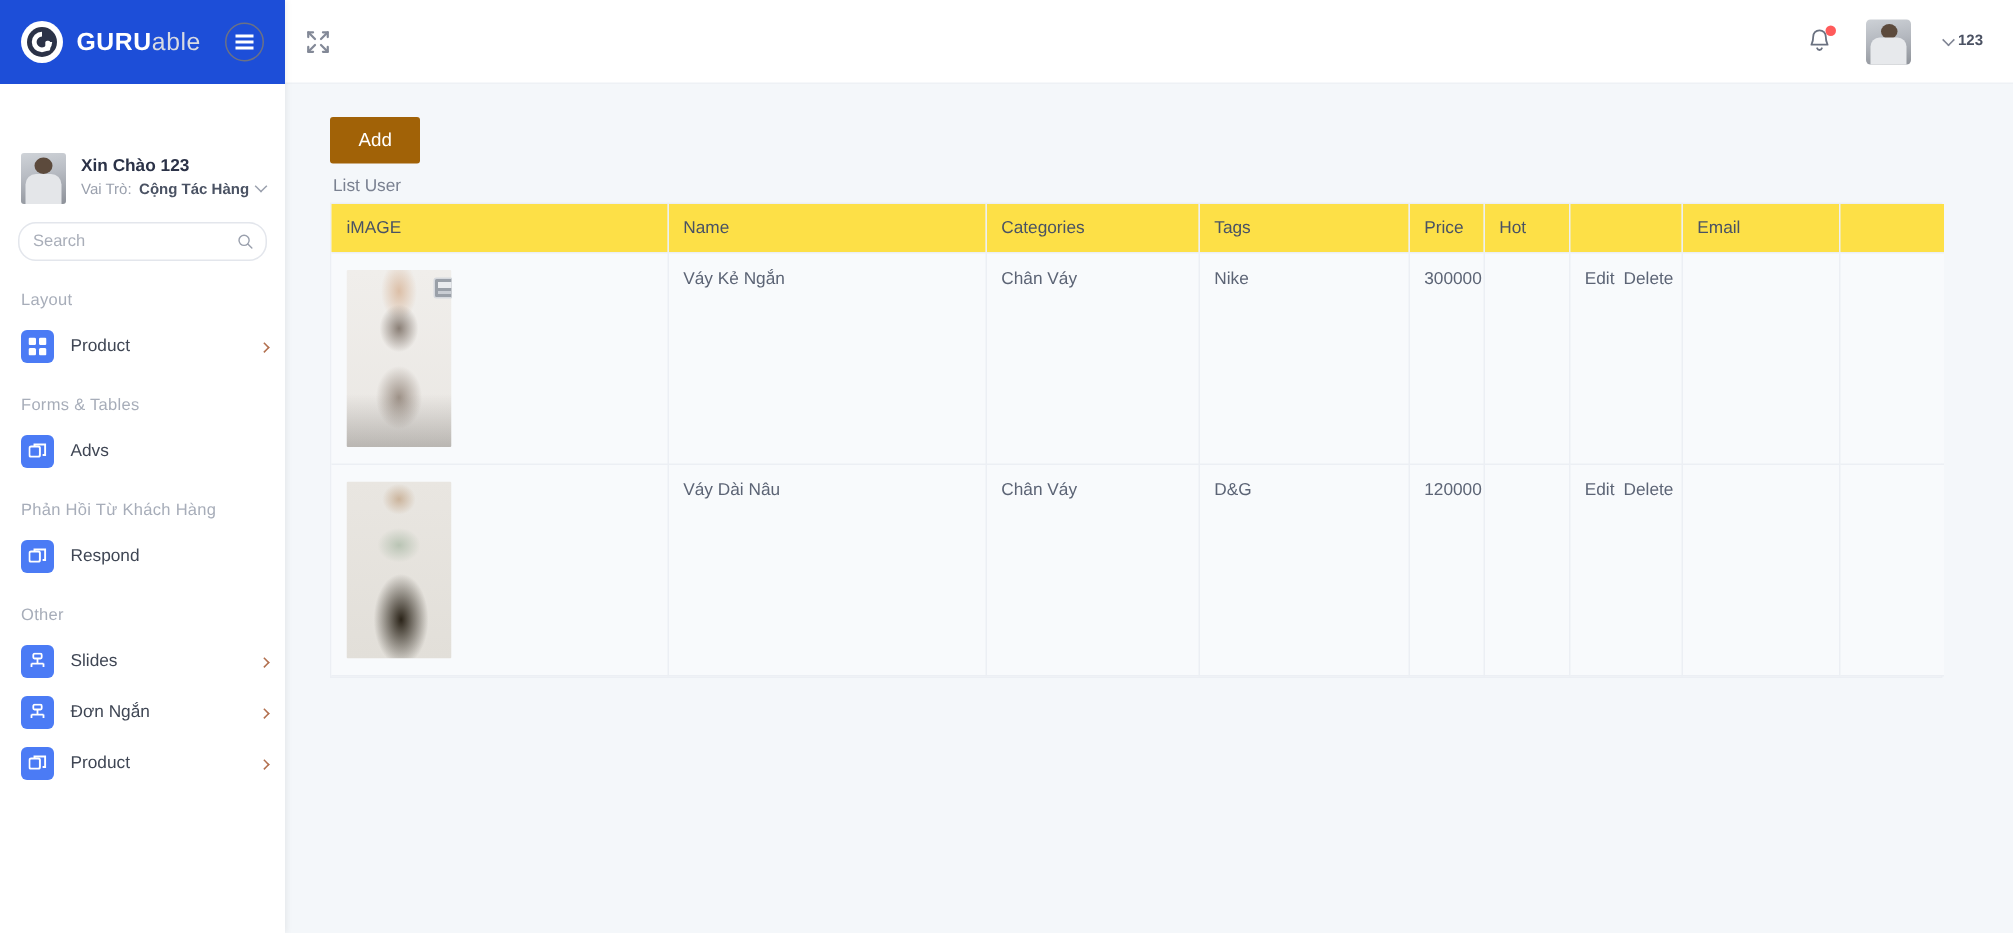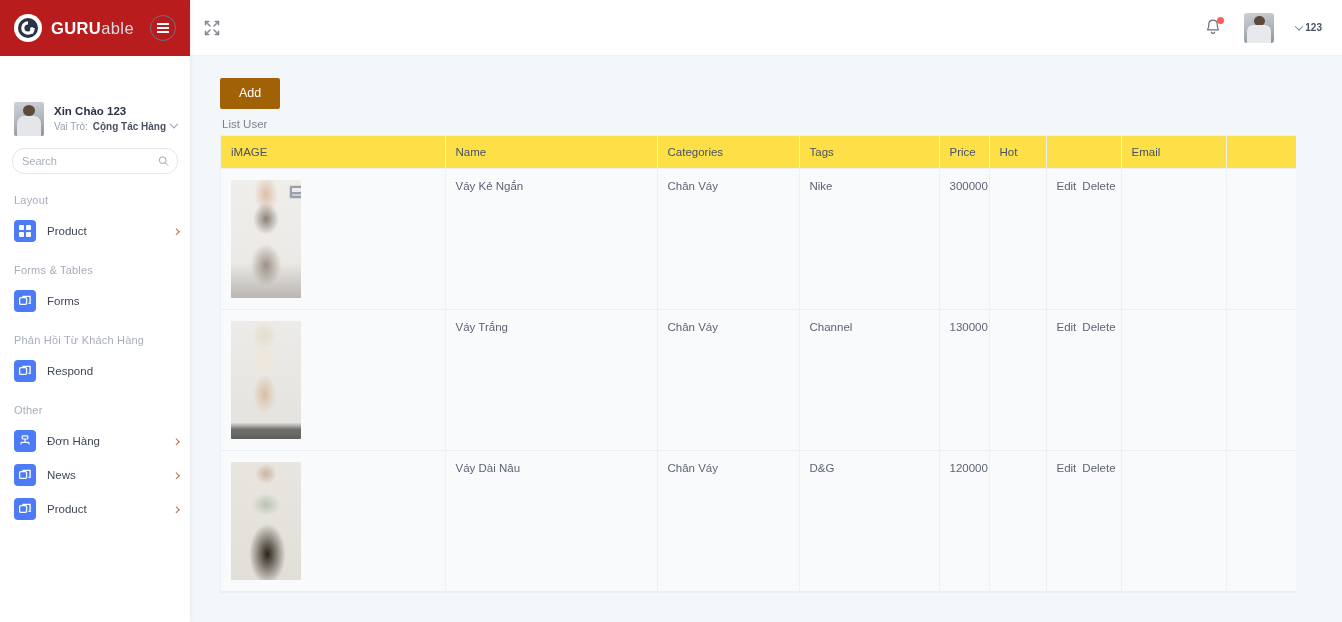--- a/index.html
+++ b/index.html
@@ -13,21 +13,21 @@
 
   
   .sidebar {
     width: 190px; height: 622px; flex: 0 0 190px;
     background: #ffffff;
     position: relative;
     z-index: 5;
     box-shadow: 1px 0 4px rgba(0,0,0,0.06);
   }
   .brand {
-    height: 56px; background: #b91c1c;
+    height: 56px; background: #1d4ed8;
     display: flex; align-items: center; padding: 0 14px;
     position: relative;
   }
   .brand-logo {
     width: 28px; height: 28px; border-radius: 50%;
     background: #ffffff;
     display: flex; align-items: center; justify-content: center;
     flex: 0 0 28px;
   }
   .brand-logo svg { display: block; }
@@ -265,61 +265,64 @@
     </div>
 
     <div class="nav-section">Forms &amp; Tables</div>
     <div class="nav-item">
       <span class="nav-ico">
         <svg width="12" height="12" viewBox="0 0 12 12">
           <rect x="0.6" y="2.6" width="7" height="6.8" rx="1.1" fill="none" stroke="#fff" stroke-width="1.3"></rect>
           <path d="M4 2.4V1.3h7.1v7h-1.2" fill="none" stroke="#fff" stroke-width="1.3" stroke-linecap="round"></path>
         </svg>
       </span>
-      <span class="nav-label">Forms</span>
+      <span class="nav-label">Advs</span>
     </div>
 
     <div class="nav-section">Phản Hồi Từ Khách Hàng</div>
     <div class="nav-item">
       <span class="nav-ico">
         <svg width="12" height="12" viewBox="0 0 12 12">
           <rect x="0.6" y="2.6" width="7" height="6.8" rx="1.1" fill="none" stroke="#fff" stroke-width="1.3"></rect>
           <path d="M4 2.4V1.3h7.1v7h-1.2" fill="none" stroke="#fff" stroke-width="1.3" stroke-linecap="round"></path>
         </svg>
       </span>
       <span class="nav-label">Respond</span>
     </div>
 
     <div class="nav-section">Other</div>
-
 
     <div class="nav-item">
       <span class="nav-ico">
         <svg width="12" height="12" viewBox="0 0 12 12">
           <rect x="3.2" y="0.8" width="5.6" height="3.2" rx="0.8" fill="none" stroke="#fff" stroke-width="1.2"></rect>
           <line x1="6" y1="4" x2="6" y2="7.4" stroke="#fff" stroke-width="1.2"></line>
           <line x1="2" y1="7.4" x2="10" y2="7.4" stroke="#fff" stroke-width="1.2"></line>
           <line x1="2" y1="7.4" x2="2" y2="9.6" stroke="#fff" stroke-width="1.2"></line>
           <line x1="10" y1="7.4" x2="10" y2="9.6" stroke="#fff" stroke-width="1.2"></line>
         </svg>
       </span>
-      <span class="nav-label">Đơn Hàng</span>
+      <span class="nav-label">Slides</span>
       <span class="nav-arrow"></span>
     </div>
 
     <div class="nav-item">
       <span class="nav-ico">
         <svg width="12" height="12" viewBox="0 0 12 12">
-          <rect x="0.6" y="2.6" width="7" height="6.8" rx="1.1" fill="none" stroke="#fff" stroke-width="1.3"></rect>
-          <path d="M4 2.4V1.3h7.1v7h-1.2" fill="none" stroke="#fff" stroke-width="1.3" stroke-linecap="round"></path>
-        </svg>
-      </span>
-      <span class="nav-label">News</span>
+          <rect x="3.2" y="0.8" width="5.6" height="3.2" rx="0.8" fill="none" stroke="#fff" stroke-width="1.2"></rect>
+          <line x1="6" y1="4" x2="6" y2="7.4" stroke="#fff" stroke-width="1.2"></line>
+          <line x1="2" y1="7.4" x2="10" y2="7.4" stroke="#fff" stroke-width="1.2"></line>
+          <line x1="2" y1="7.4" x2="2" y2="9.6" stroke="#fff" stroke-width="1.2"></line>
+          <line x1="10" y1="7.4" x2="10" y2="9.6" stroke="#fff" stroke-width="1.2"></line>
+        </svg>
+      </span>
+      <span class="nav-label">Đơn Ngắn</span>
       <span class="nav-arrow"></span>
     </div>
+
 
     <div class="nav-item">
       <span class="nav-ico">
         <svg width="12" height="12" viewBox="0 0 12 12">
           <rect x="0.6" y="2.6" width="7" height="6.8" rx="1.1" fill="none" stroke="#fff" stroke-width="1.3"></rect>
           <path d="M4 2.4V1.3h7.1v7h-1.2" fill="none" stroke="#fff" stroke-width="1.3" stroke-linecap="round"></path>
         </svg>
       </span>
       <span class="nav-label">Product</span>
       <span class="nav-arrow"></span>
@@ -390,40 +393,20 @@
               <td class="col-price">300000</td>
               <td class="col-hot"></td>
               <td class="col-act actions">
                 <a>Edit</a><a>Delete</a>
               </td>
               <td class="col-email"></td>
               <td class="col-last"></td>
             </tr>
 
 
-            <tr class="row-tall">
-              <td class="col-img">
-                <span class="prod-img" style="background-image:
-                        linear-gradient(to bottom, rgba(0,0,0,0) 86%, #6f6f6d 92%, #5e5e5c 100%),
-                        radial-gradient(ellipse 16px 28px at 48% 62%, #d9bfa4 0%, rgba(217,191,164,0) 72%),
-                        radial-gradient(ellipse 18px 22px at 48% 33%, #efe7d8 0%, rgba(239,231,216,0) 74%),
-                        radial-gradient(ellipse 17px 18px at 48% 12%, #e6dcc8 0%, rgba(230,220,200,0) 76%),
-                        linear-gradient(#ecebe7,#e4e2dd);"></span>
-              </td>
-              <td class="col-name">Váy Trắng</td>
-              <td class="col-cat">Chân Váy</td>
-              <td class="col-tags">Channel</td>
-              <td class="col-price">130000</td>
-              <td class="col-hot"></td>
-              <td class="col-act actions">
-                <a>Edit</a><a>Delete</a>
-              </td>
-              <td class="col-email"></td>
-              <td class="col-last"></td>
-            </tr>
 
             <tr class="row-tall">
               <td class="col-img">
                 <span class="prod-img" style="background-image:
                         radial-gradient(ellipse 24px 40px at 52% 78%, #2a2318 0%, rgba(42,35,24,0) 76%),
                         radial-gradient(ellipse 20px 16px at 50% 36%, #b9c4b4 0%, rgba(185,196,180,0) 72%),
                         radial-gradient(ellipse 15px 14px at 50% 10%, #cbb49c 0%, rgba(203,180,156,0) 74%),
                         linear-gradient(#e9e6e1,#e2dfd9);"></span>
               </td>
               <td class="col-name">Váy Dài Nâu</td>

